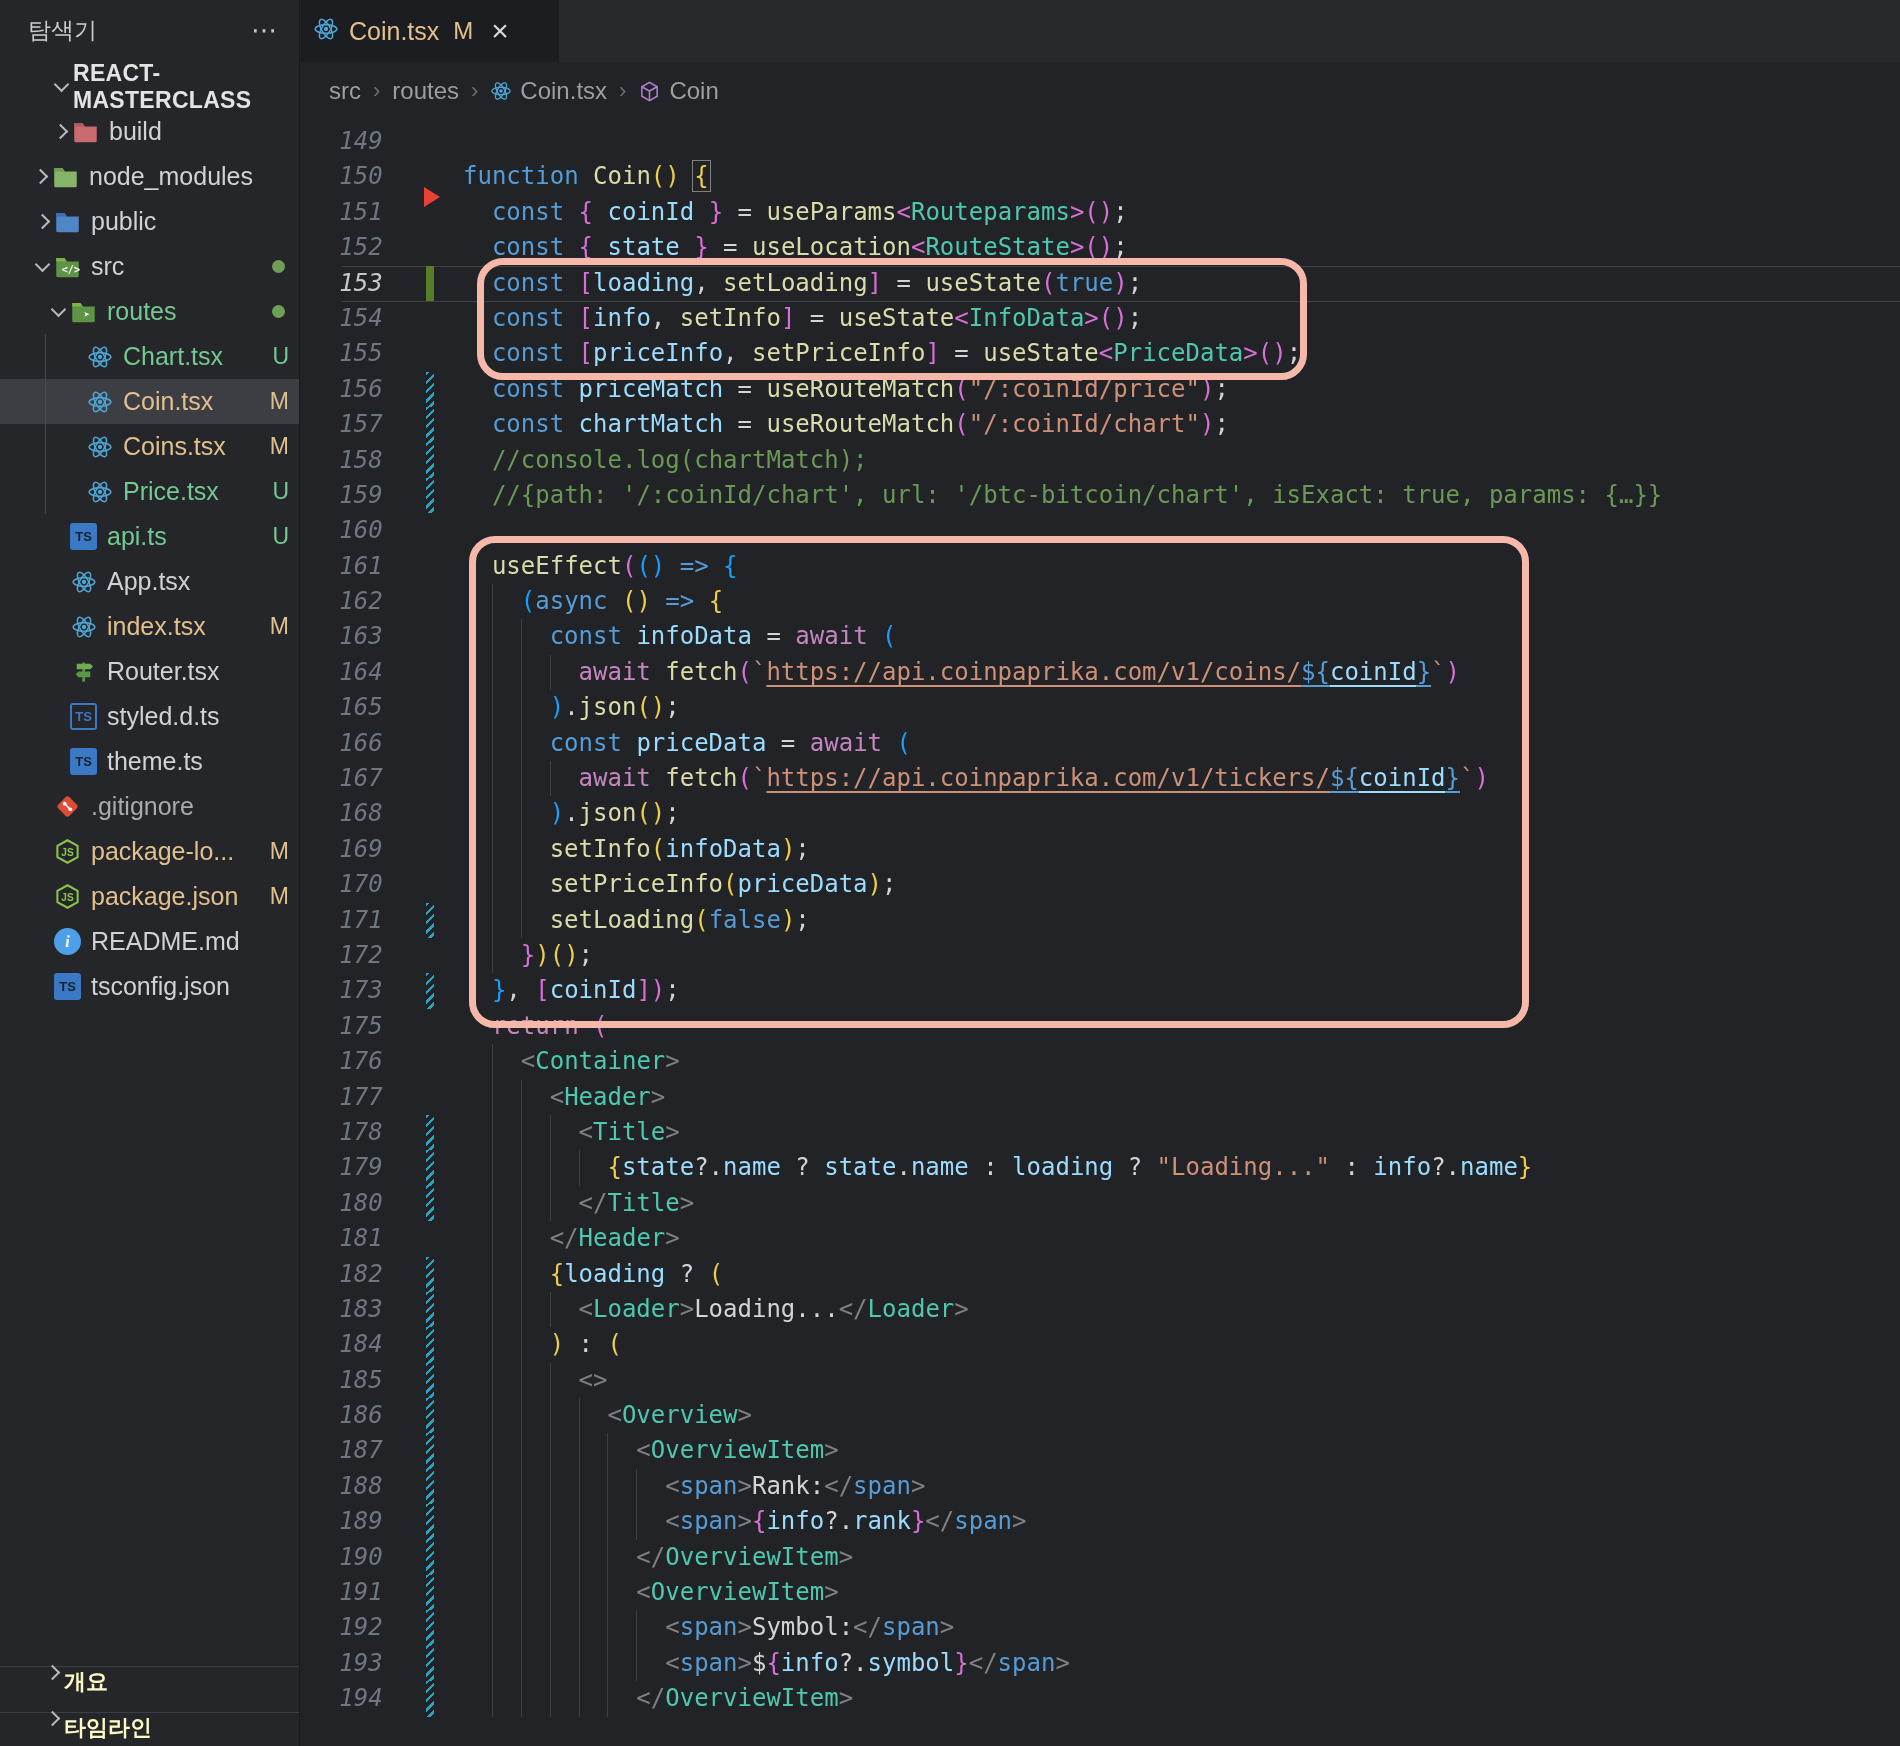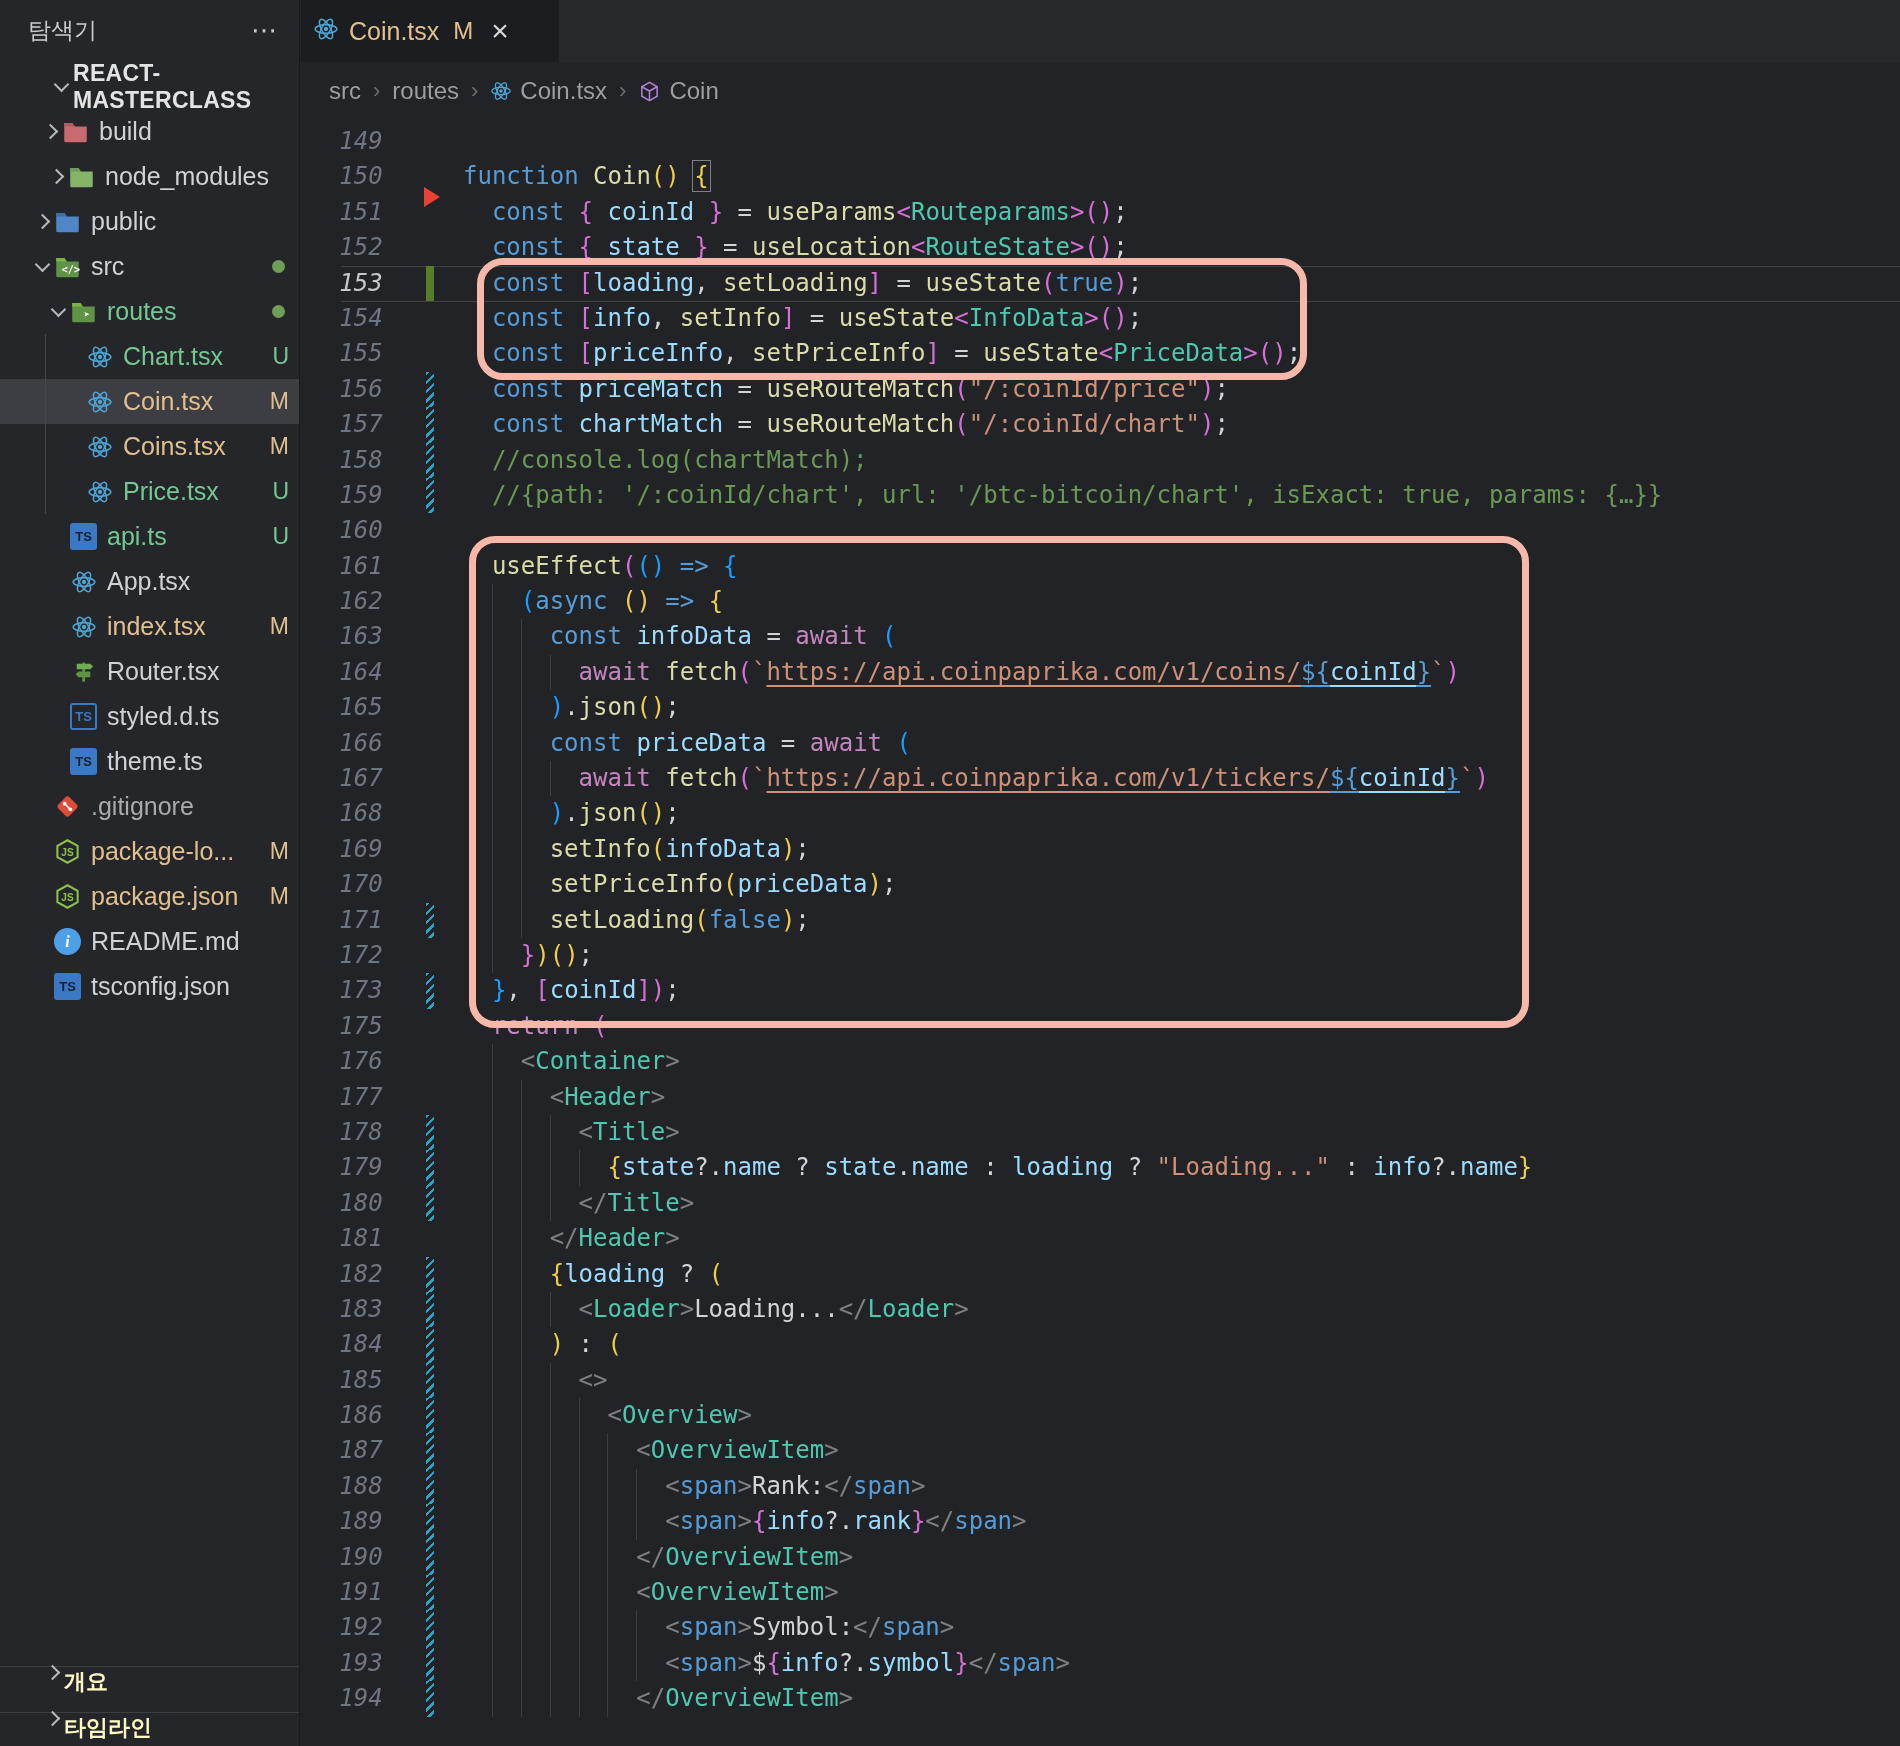--- a/index.html
+++ b/index.html
@@ -95,33 +95,33 @@
       <span>탐색기</span>
       <span id="sb-more">⋯</span>
     </div>
     <div id="tree">
         <div class="trow">
           <span class="chev" style="margin-left:2px">
             <i class="d"></i>
           </span>
   <span class="root-label">REACT-MASTERCLASS</span>
         </div>
-        <div class="trow" style="padding-left: 38px;">
+        <div class="trow" style="padding-left: 48px;">
           <span class="chev">
             <i class="r"></i>
           </span>
           <span class="ticon">
             <svg width="27" height="27" viewBox="0 0 24 24">
   <path d="M2 4.5h7.2l2.2 3H22v13a1 1 0 0 1-1 1H3a1 1 0 0 1-1-1z" fill="#c96a6f"></path>
   <path d="M2 4.5h7.2l2.2 3H2z" fill="#b05a60"></path>
   </svg>
           </span>
           <span class="tlabel c-norm">build</span>
         </div>
-        <div class="trow" style="padding-left: 44px;">
+        <div class="trow" style="padding-left: 28px;">
           <span class="chev">
             <i class="r"></i>
           </span>
           <span class="ticon">
             <svg width="27" height="27" viewBox="0 0 24 24">
   <path d="M2 4.5h7.2l2.2 3H22v13a1 1 0 0 1-1 1H3a1 1 0 0 1-1-1z" fill="#86b56a"></path>
   <path d="M2 4.5h7.2l2.2 3H2z" fill="#6f9e56"></path>
   </svg>
           </span>
           <span class="tlabel c-norm">node_modules</span>

